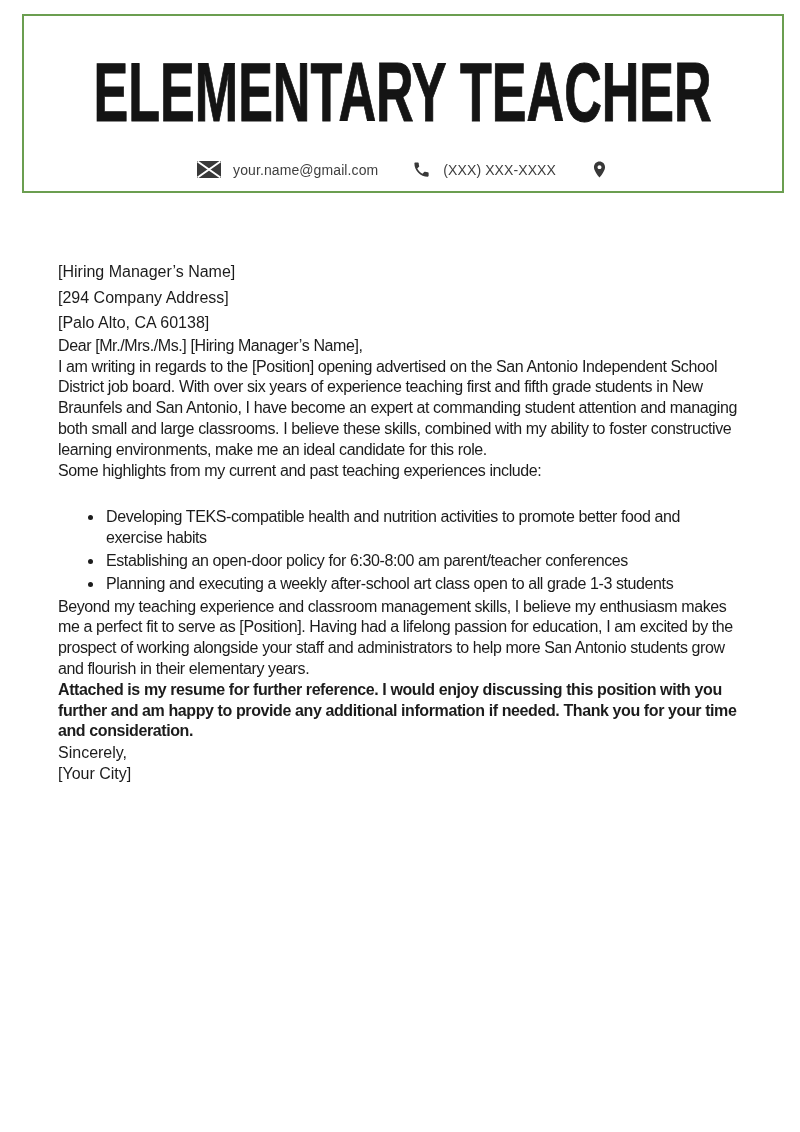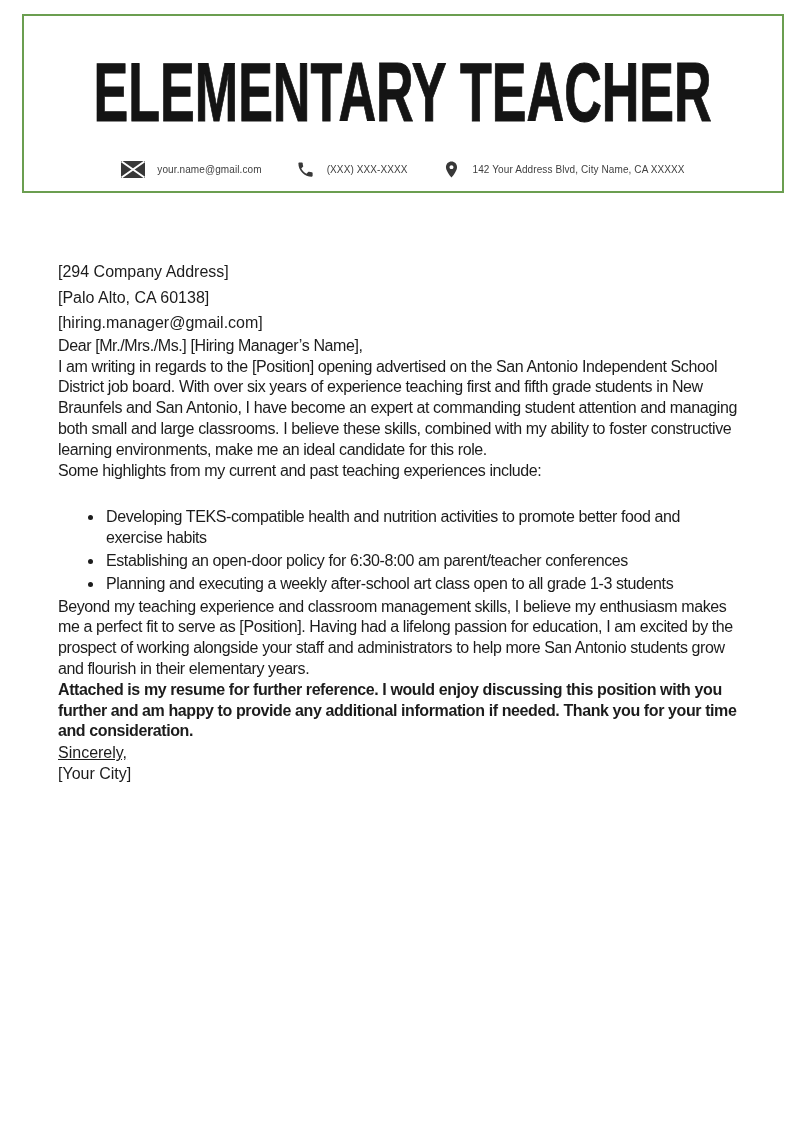--- a/index.html
+++ b/index.html
@@ -34,21 +34,21 @@
     transform:scaleX(0.62);
     transform-origin:50% 50%;
     -webkit-text-stroke:1px #141414;
   }
   .contact-row{
     margin-top:auto;
     margin-bottom:12px;
     display:flex;
     align-items:center;
     gap:34px;
-    font-size:10px;
+    font-size:14px;
     color:#3f3f3f;
     letter-spacing:0.1px;
   }
   .contact-item{display:flex;align-items:center;gap:12px;white-space:nowrap;}
   .contact-item svg{display:block;}
   
   .letter-body{
     padding:227px 60px 0 58px;
     font-size:16px;
     line-height:21px;
@@ -67,21 +67,21 @@
     list-style:disc;
   }
   .bullet-list li{
     margin:0 0 2px 0;
     padding-left:2px;
     letter-spacing:-0.4px;
     line-height:20.8px;
   }
   .para-beyond{margin-top:29px;}
   .para-attached{margin-top:30px;font-weight:bold;}
-  .signoff{margin-top:30px;text-decoration:underline;}
+  .signoff{margin-top:30px;}
   .signature{margin-top:29px;}
 </style>
 </head>
 <body>
 
 <div class="page">
 
   <header class="header-box">
     <h1 class="title">ELEMENTARY TEACHER</h1>
 
@@ -105,33 +105,32 @@
         </span>
         <span>(XXX) XXX-XXXX</span>
       </div>
 
       <div class="contact-item">
         <span>
           <svg width="19" height="19" viewBox="0 0 24 24">
             <path fill="#383838" d="M12 2C8.13 2 5 5.13 5 9c0 5.25 7 13 7 13s7-7.75 7-13c0-3.87-3.13-7-7-7zm0 9.5c-1.38 0-2.5-1.12-2.5-2.5s1.12-2.5 2.5-2.5 2.5 1.12 2.5 2.5-1.12 2.5-2.5 2.5z"></path>
           </svg>
         </span>
-        <span>142 Your Address Blvd, City Name, CA XXXXX</span>
       </div>
 
     </div>
   </header>
 
   <main class="letter-body">
 
 
     <div class="recipient-block">
+      <p>[Hiring Manager’s Name]</p>
       <p>[294 Company Address]</p>
       <p>[Palo Alto, CA 60138]</p>
-      <p>[hiring.manager@gmail.com]</p>
     </div>
 
     <p class="salutation condensed">Dear [Mr./Mrs./Ms.] [Hiring Manager’s Name],</p>
 
     <p class="para-intro condensed">I am writing in regards to the [Position] opening advertised on the San Antonio Independent School District job board. With over six years of experience teaching first and fifth grade students in New Braunfels and San Antonio, I have become an expert at commanding student attention and managing both small and large classrooms. I believe these skills, combined with my ability to foster constructive learning environments, make me an ideal candidate for this role.</p>
 
     <p class="para-highlights condensed">Some highlights from my current and past teaching experiences include:</p>
 
     <ul class="bullet-list">
       <li><span>Developing TEKS-compatible health and nutrition activities to promote better food and exercise habits</span></li>

